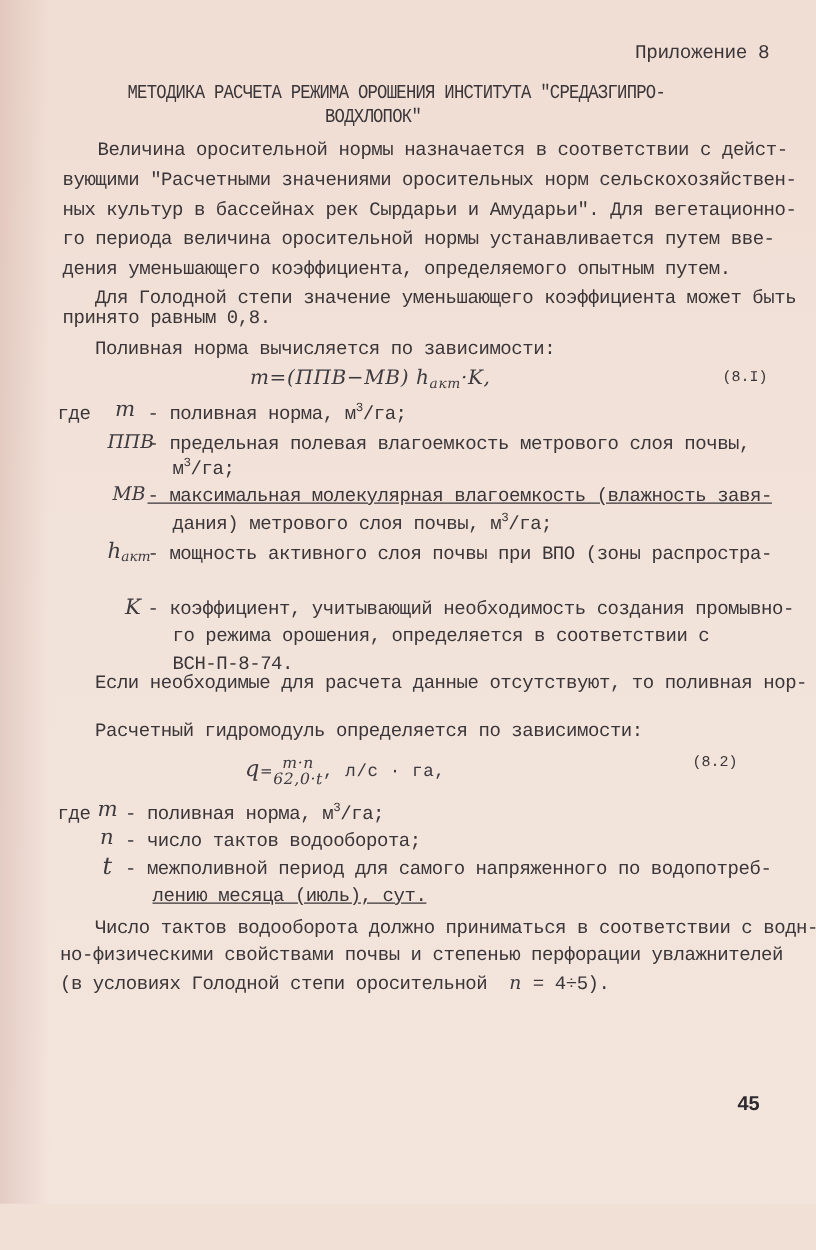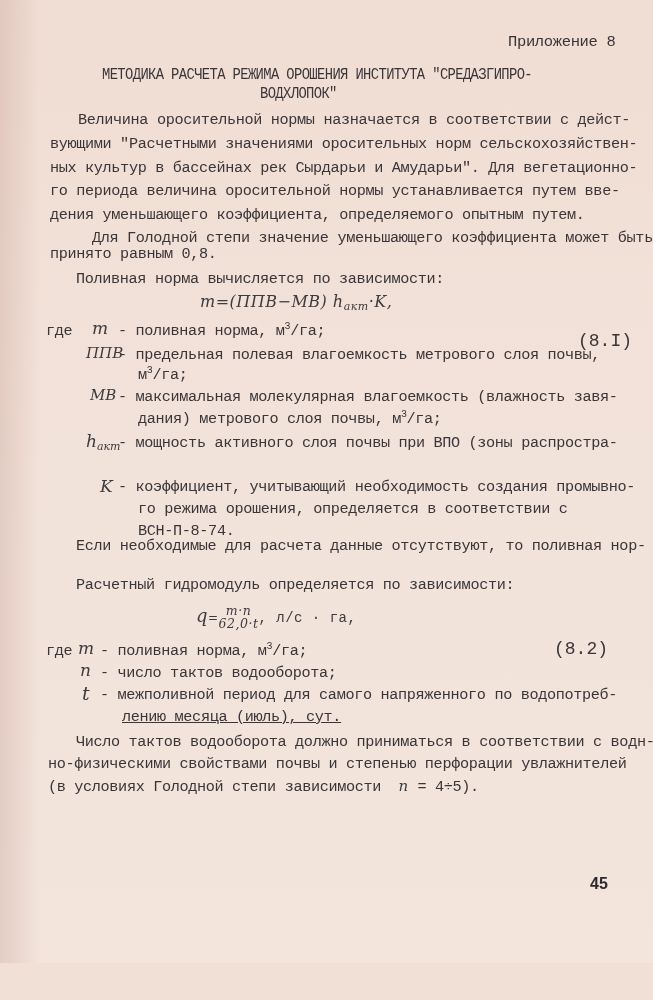--- a/index.html
+++ b/index.html
@@ -48,21 +48,21 @@
   }
   .sym {
     position: absolute;
     font-family: "DejaVu Serif", "Liberation Serif", serif;
     font-style: italic;
     font-size: 17px;
     color: #3d3a40;
   }
   sup { font-size: 10px; vertical-align: 6px; line-height: 0; }
   .sub { font-size: 11px; vertical-align: -3px; }
-  .eqno { position: absolute; font-size: 18px; margin-top: 36px; }
+  .eqno { position: absolute; font-size: 12px; }
   .frac {
     display: inline-block;
     vertical-align: middle;
     text-align: center;
     line-height: 13px;
     font-size: 12.5px;
   }
   .frac span { display: block; }
   .pagenum {
     position: absolute;
@@ -82,41 +82,41 @@
 
   <div class="line title" style="left:102px; top:67px;">МЕТОДИКА РАСЧЕТА РЕЖИМА ОРОШЕНИЯ ИНСТИТУТА "СРЕДАЗГИПРО-</div>
   <div class="line title" style="left:260px; top:86px;">ВОДХЛОПОК"</div>
 
   <div class="line" style="left:78px; top:111px;">Величина оросительной нормы назначается в соответствии с дейст-</div>
   <div class="line" style="left:50px; top:135px;">вующими "Расчетными значениями оросительных норм сельскохозяйствен-</div>
   <div class="line" style="left:50px; top:159px;">ных культур в бассейнах рек Сырдарьи и Амударьи". Для вегетационно-</div>
   <div class="line" style="left:50px; top:182px;">го периода величина оросительной нормы устанавливается путем вве-</div>
   <div class="line" style="left:50px; top:206px;">дения уменьшающего коэффициента, определяемого опытным путем.</div>
 
-  <div class="line" style="left:92px; top:229px;">Для Голодной степи значение уменьшающего коэффициента может быть</div>
+  <div class="line" style="left:76px; top:229px;">Для Голодной степи значение уменьшающего коэффициента может быть</div>
   <div class="line" style="left:50px; top:245px;">принято равным 0,8.</div>
 
   <div class="line" style="left:76px; top:270px;">Поливная норма вычисляется по зависимости:</div>
 
   <div class="line math" style="left:200px; top:293px; font-size:16px;">
     <span>m</span><span>=(ППВ−МВ) h</span><span class="sub">акт</span><span>·K,</span>
   </div>
   <div class="eqno" style="left:578px; top:295px;">(8.I)</div>
 
   <div class="line" style="left:46px; top:322px;">где</div>
 
   <div class="sym" style="left:92px; top:318px;">m</div>
   <div class="line" style="left:118px; top:322px;"><span>- поливная норма, м</span><sup>3</sup><span>/га;</span></div>
 
   <div class="sym" style="left:86px; top:344px; font-size:15px;">ППВ</div>
   <div class="line" style="left:118px; top:346px;">- предельная полевая влагоемкость метрового слоя почвы,</div>
   <div class="line" style="left:138px; top:366px;"><span>м</span><sup>3</sup><span>/га;</span></div>
 
   <div class="sym" style="left:90px; top:386px; font-size:15px;">МВ</div>
-  <div class="line" style="left:118px; top:388px;">- максимальная молекулярная влагоемкость (влажность завя-</div>
+  <div class="line" style="left:118px; top:388px;text-decoration:underline;">- максимальная молекулярная влагоемкость (влажность завя-</div>
   <div class="line" style="left:138px; top:410px;"><span>дания) метрового слоя почвы, м</span><sup>3</sup><span>/га;</span></div>
 
   <div class="sym" style="left:86px; top:431px;"><span>h</span><span class="sub">акт</span></div>
   <div class="line" style="left:118px; top:434px;">- мощность активного слоя почвы при ВПО (зоны распростра-</div>
 
   <div class="sym" style="left:100px; top:476px;">K</div>
   <div class="line" style="left:118px; top:478px;">- коэффициент, учитывающий необходимость создания промывно-</div>
   <div class="line" style="left:138px; top:500px;">го режима орошения, определяется в соответствии  с</div>
   <div class="line" style="left:138px; top:522px;">ВСН-П-8-74.</div>
 
@@ -136,17 +136,17 @@
 
   <div class="sym" style="left:80px; top:660px;">n</div>
   <div class="line" style="left:100px; top:664px;">- число тактов водооборота;</div>
 
   <div class="sym" style="left:82px; top:682px; font-size:19px;">t</div>
   <div class="line" style="left:100px; top:686px;">- межполивной период для самого напряженного по водопотреб-</div>
   <div class="line" style="left:122px; top:708px;text-decoration:underline;">лению месяца (июль), сут.</div>
 
   <div class="line" style="left:76px; top:733px;">Число тактов водооборота должно приниматься в соответствии с водн-</div>
   <div class="line" style="left:48px; top:755px;">но-физическими свойствами почвы и степенью перфорации увлажнителей</div>
-  <div class="line" style="left:48px; top:777px;"><span>(в условиях Голодной степи зависимости</span>&nbsp;&nbsp;<span class="math" style="font-size:15px;">n</span>&nbsp;<span>= 4÷5).</span></div>
+  <div class="line" style="left:48px; top:777px;"><span>(в условиях Голодной степи оросительной</span>&nbsp;&nbsp;<span class="math" style="font-size:15px;">n</span>&nbsp;<span>= 4÷5).</span></div>
 
   <div class="pagenum">45</div>
 
 </div>
 
 </body></html>

